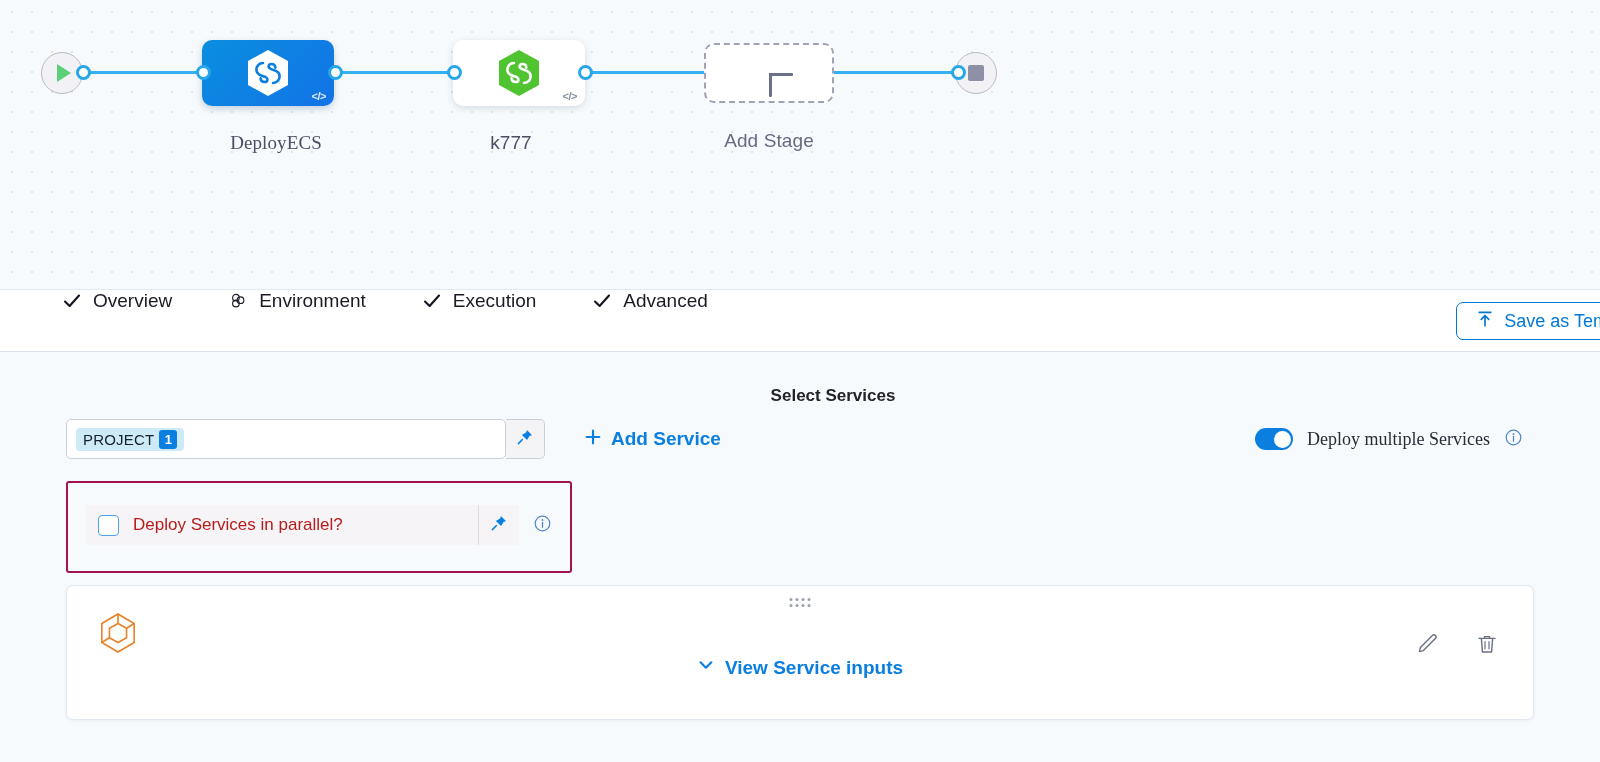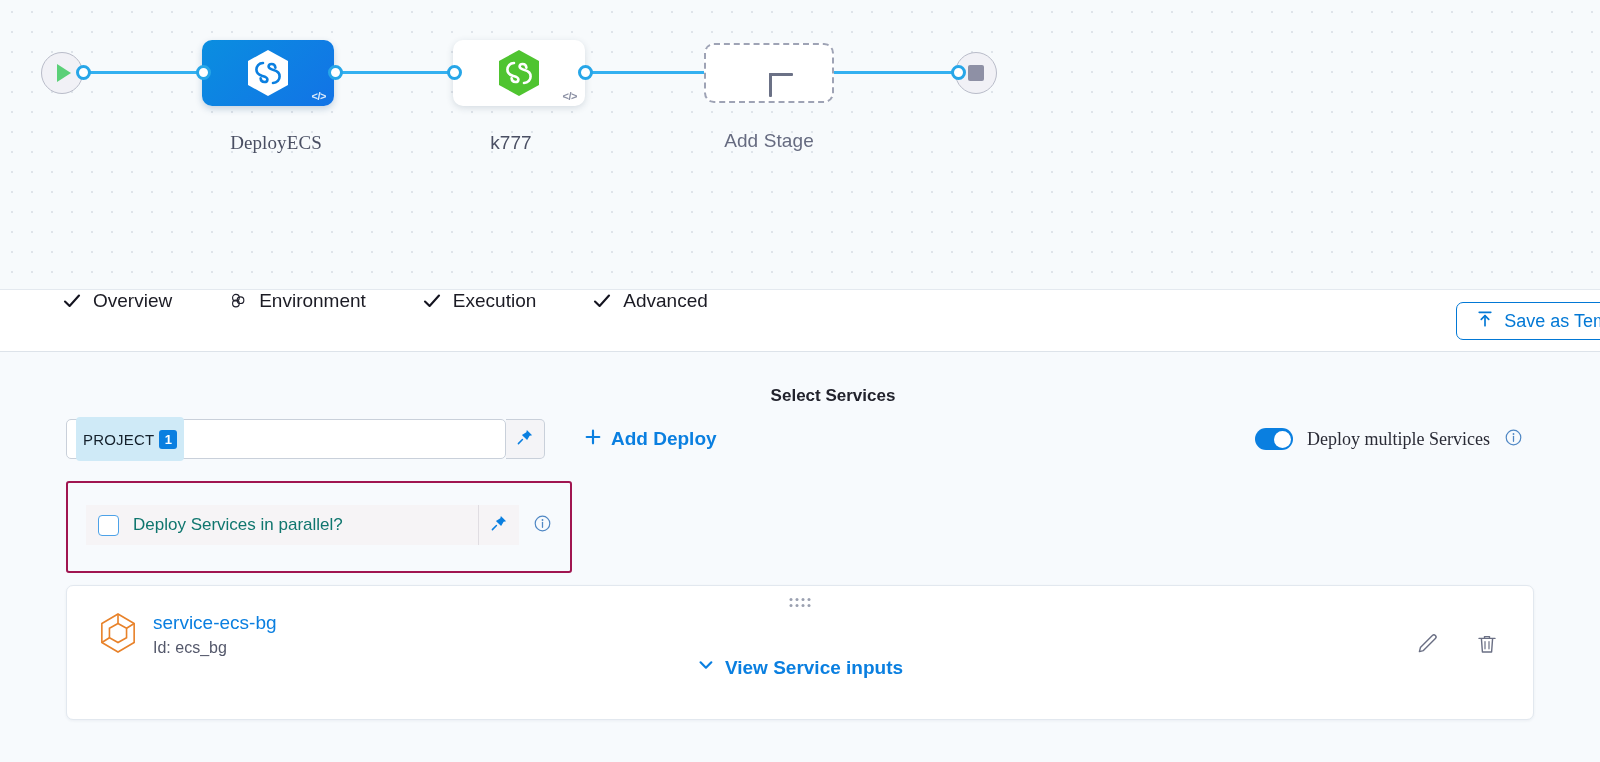--- a/index.html
+++ b/index.html
@@ -211,21 +211,21 @@
     display: flex;
     align-items: center;
     padding-left: 9px;
   }
   .chip {
     display: inline-flex;
     align-items: center;
     gap: 0;
     background: #cfeaf7;
     border-radius: 4px;
-    height: 44px;
+    height: 23px;
     padding: 0 7px;
     font-size: 15px;
     color: #14202b;
     letter-spacing: .2px;
   }
   .chip .cnt {
     margin-left: 5px;
     background: #0a7fe0;
     color: #fff;
     font-size: 13px;
@@ -310,21 +310,21 @@
     padding-left: 12px;
     gap: 14px;
   }
   .checkbox {
     width: 21px; height: 21px;
     border: 1.6px solid #4da2e8;
     border-radius: 4px;
     background: #fff;
     cursor: pointer;
   }
-  .cb-text { font-size: 17px; color: #0f766e; }
+  .cb-text { font-size: 17px; color: #b91c1c; }
   .pin-cell2 {
     width: 40px;
     background: #f6f4f6;
     display: flex;
     align-items: center;
     justify-content: center;
     cursor: pointer;
   }
   .info-after {
     display: flex;
@@ -516,21 +516,21 @@
         </svg>
       </span>
     </div>
 
     <div class="add-service">
       <span>
         <svg width="18" height="18" viewBox="0 0 20 20">
           <path d="M10 3 V17 M3 10 H17" stroke="#0a7fe0" stroke-width="2.4" stroke-linecap="round"></path>
         </svg>
       </span>
-      <span>Add Deploy</span>
+      <span>Add Service</span>
     </div>
 
     <div class="toggle-group">
       <div class="toggle">
         <span class="knob"></span>
       </div>
       <span class="toggle-label">Deploy multiple Services</span>
       <span>
         <svg width="19" height="19" viewBox="0 0 24 24">
           <circle cx="12" cy="12" r="9.2" fill="none" stroke="#4f87c4" stroke-width="1.5"></circle>
@@ -581,24 +581,20 @@
     </div>
 
     <div class="svc-head">
       <span>
         <svg width="38" height="42" viewBox="0 0 40 44">
           <path d="M20 2 L37 12 L37 32 L20 42 L3 32 L3 12 Z" fill="none" stroke="#e8822a" stroke-width="1.7"></path>
           <path d="M20 12 L29 17 L29 27 L20 32 L11 27 L11 17 Z" fill="none" stroke="#e8822a" stroke-width="1.7"></path>
           <path d="M20 2 L20 12 M3 32 L11 27 M37 12 L29 17" stroke="#e8822a" stroke-width="1.7"></path>
         </svg>
       </span>
-      <div>
-        <div class="svc-name">service-ecs-bg</div>
-        <div class="svc-id">Id: ecs_bg</div>
-      </div>
     </div>
 
     <div class="view-inputs">
       <span>
         <svg width="18" height="18" viewBox="0 0 20 20">
           <path d="M4 7 L10 13 L16 7" stroke="#0a7fe0" stroke-width="2.4" fill="none" stroke-linecap="round" stroke-linejoin="round"></path>
         </svg>
       </span>
       <span>View Service inputs</span>
     </div>

